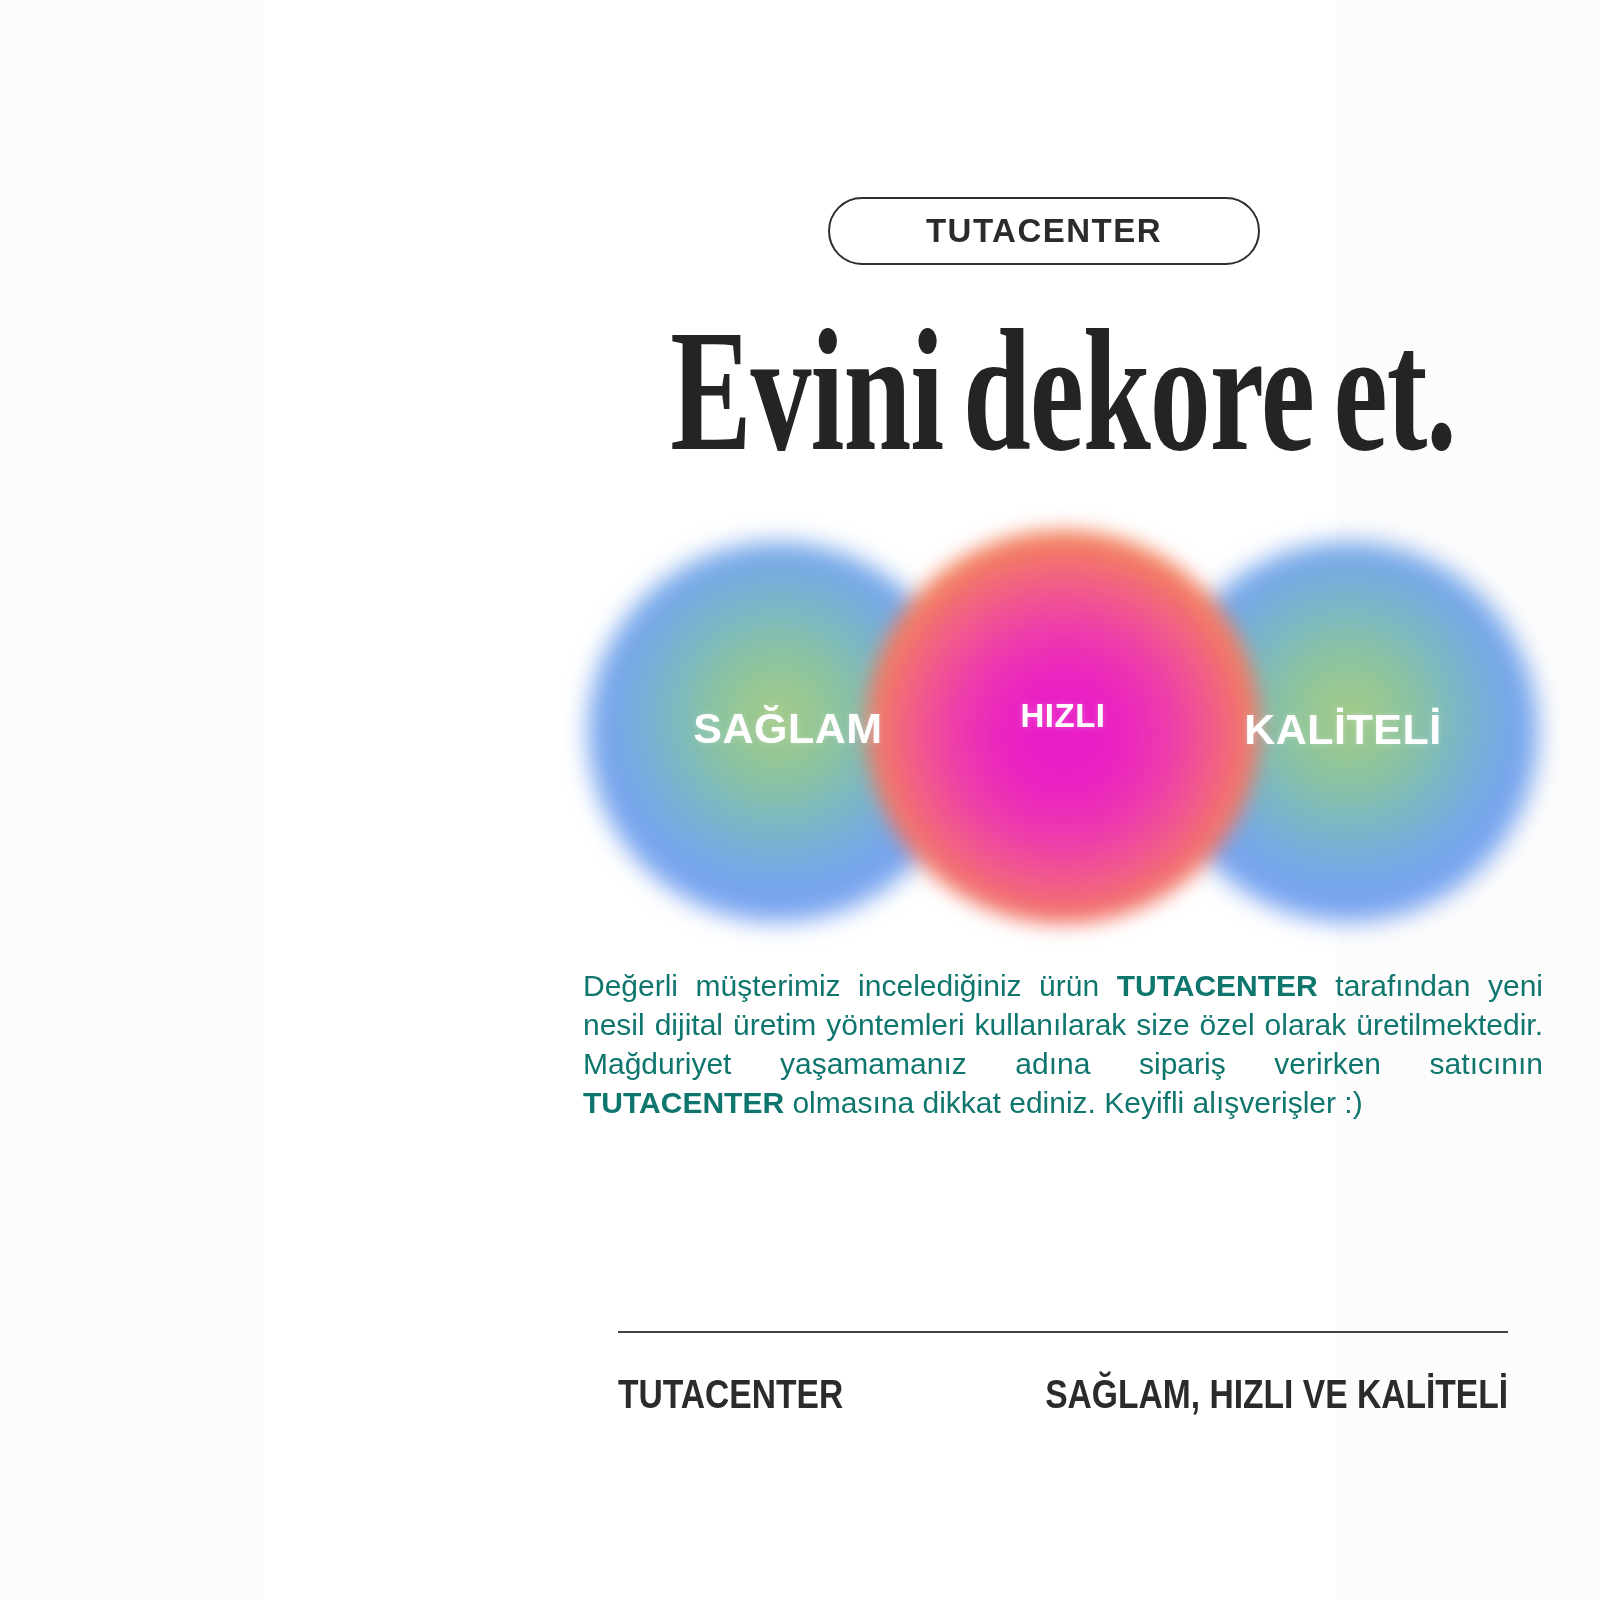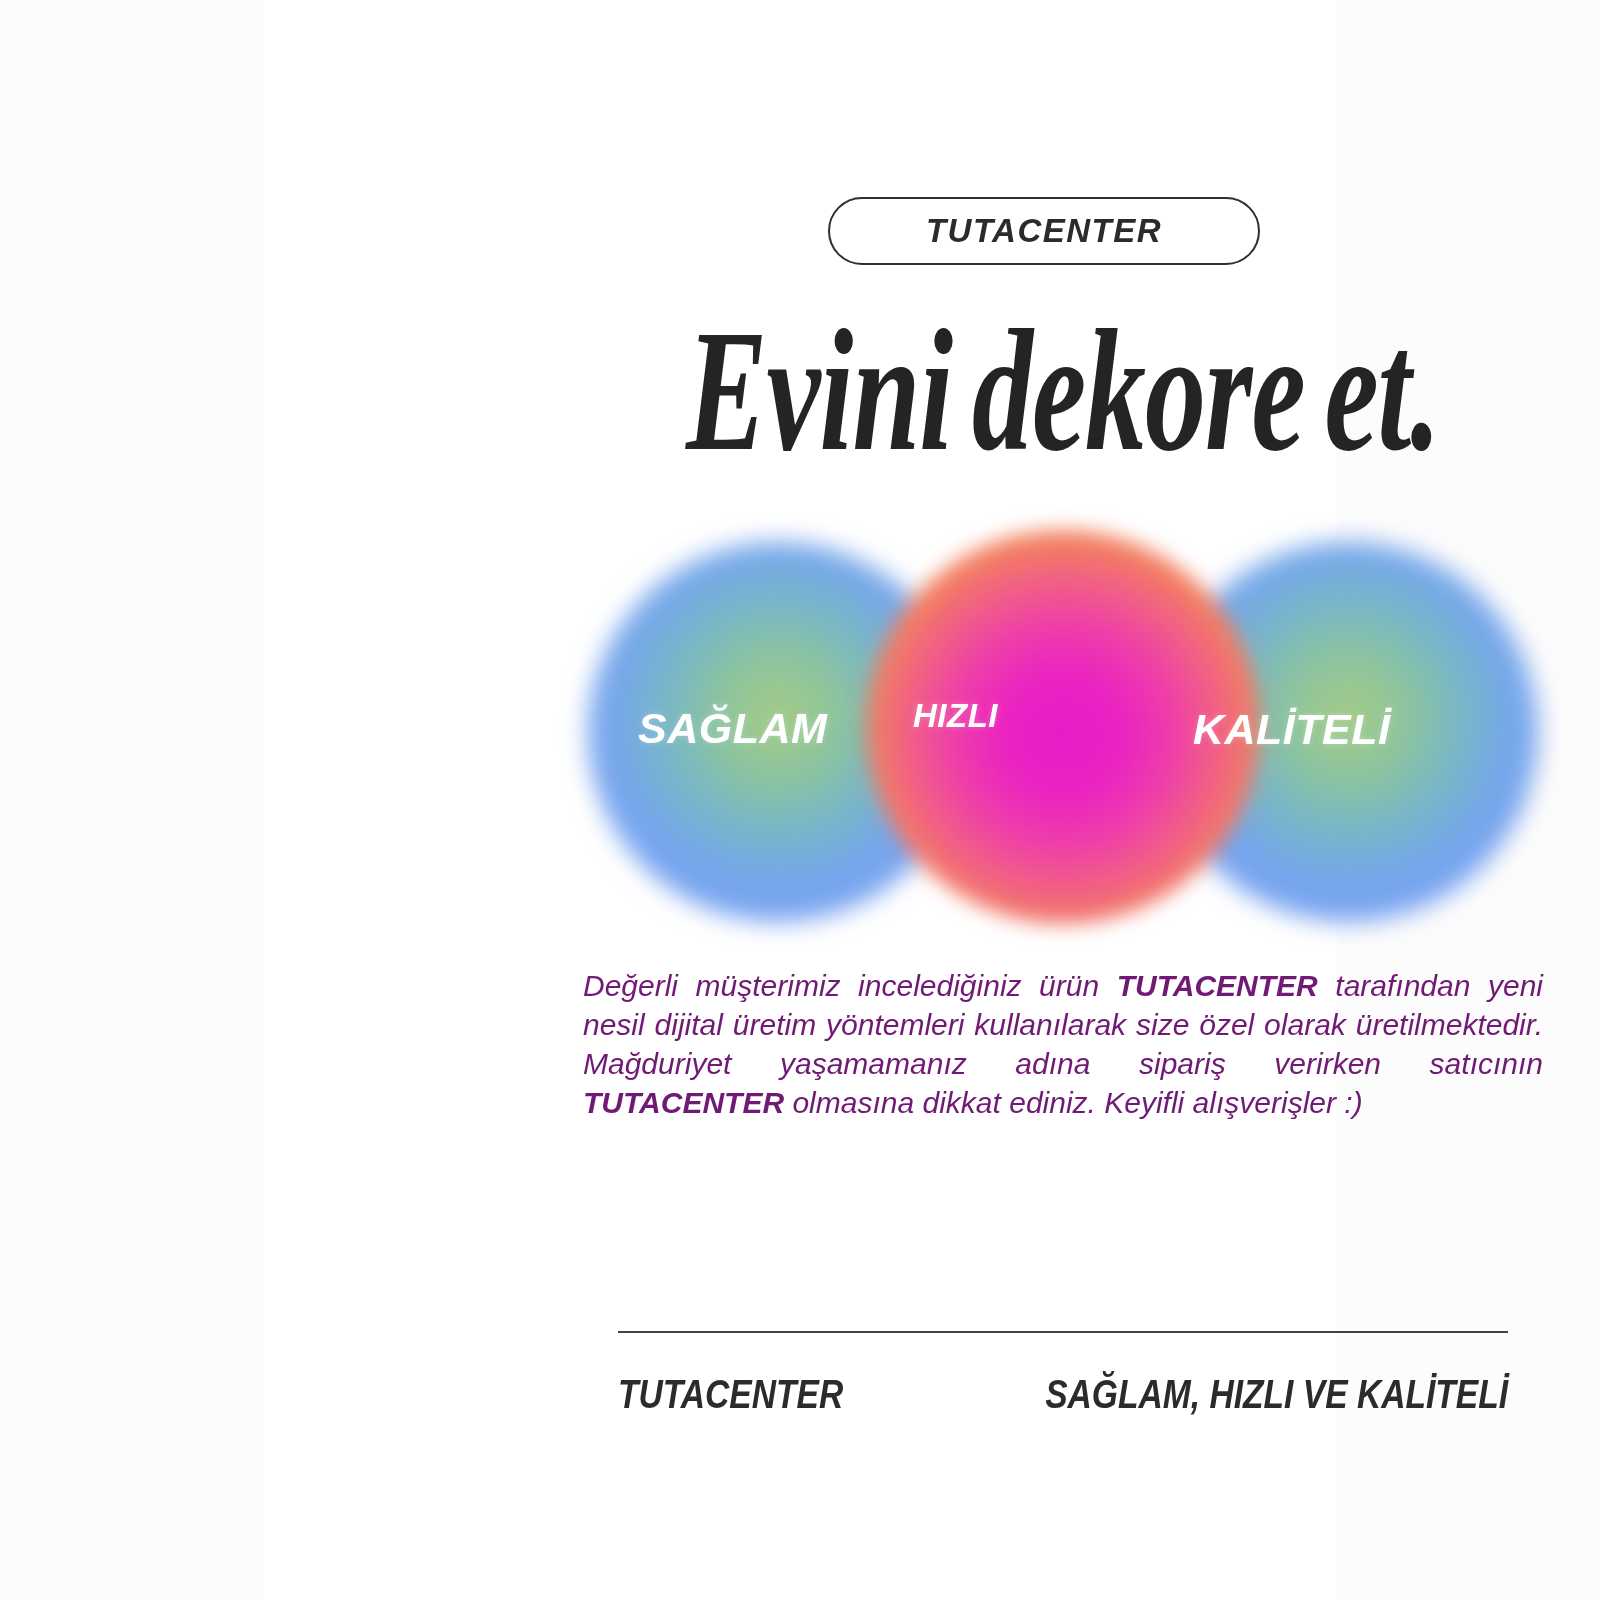--- a/index.html
+++ b/index.html
@@ -1,18 +1,18 @@
 <!DOCTYPE html>
 <html><head>
 <meta charset="utf-8">
 <style>
   html,body{margin:0;padding:0;background:#ffffff;}
   .canvas{position:relative;width:1600px;height:1600px;background:#fcfcfc;overflow:hidden;
           font-family:"Liberation Sans","DejaVu Sans",sans-serif;}
-  .card{position:absolute;left:263px;top:0;width:1074px;height:1600px;background:#ffffff;font-style:italic;}
+  .card{position:absolute;left:263px;top:0;width:1074px;height:1600px;background:#ffffff;}
 
   
   .badge{position:absolute;left:565px;top:197px;width:432px;height:68px;border:2px solid #2f2f2f;
          border-radius:40px;box-sizing:border-box;display:flex;align-items:center;justify-content:center;}
   .badge-label{font-size:33px;font-weight:bold;letter-spacing:1.5px;color:#2b2b2b;}
 
   
   .headline{position:absolute;left:0;top:296px;width:1600px;text-align:center;margin:0;
             font-family:"Liberation Serif","DejaVu Serif",serif;font-weight:bold;
             font-size:122px;line-height:1.1;color:#242424;letter-spacing:-1px;word-spacing:-0.08em;
@@ -26,29 +26,29 @@
       rgba(120,162,242,0.85) 82%, rgba(120,162,242,0) 98%);}
   .orb-right{left:895px;top:542px;width:380px;height:380px;z-index:1;
     background:radial-gradient(circle at 50% 46%,
       #a6cb86 0%, #8cc49e 22%, #79b7c6 40%, #75a7ea 58%, #78a2f2 72%,
       rgba(120,162,242,0.85) 82%, rgba(120,162,242,0) 98%);}
   .orb-center{left:603px;top:530px;width:394px;height:394px;z-index:2;filter:blur(10px);
     background:radial-gradient(circle at 50% 52%,
       #e81cc9 0%, #ea22c2 20%, #ee3dab 38%, #f15f86 54%, #f27f5f 68%, #f28f50 78%,
       rgba(242,143,80,0.9) 85%, rgba(242,143,80,0) 99%);}
 
-  .orb-label{position:absolute;z-index:3;width:300px;color:#ffffff;
+  .orb-label{position:absolute;z-index:3;width:300px;text-align:center;color:#ffffff;
              font-weight:bold;letter-spacing:0.5px;text-shadow:0 0 6px rgba(255,255,255,0.25);}
   .lbl-saglam{left:375px;top:704px;font-size:43px;}
   .lbl-hizli{left:650px;top:697px;font-size:33px;}
   .lbl-kaliteli{left:930px;top:705px;font-size:43px;}
 
   
   .description{position:absolute;left:320px;top:966px;width:960px;margin:0;
-               font-size:30px;line-height:39px;color:#701a75;text-align:justify;}
+               font-size:30px;line-height:39px;color:#0f766e;text-align:justify;}
   .description .bold{font-weight:bold;}
 
   
   .divider{position:absolute;left:355px;top:1331px;width:890px;height:2px;background:#434343;}
   .footer{position:absolute;left:355px;top:1372px;width:890px;display:flex;
           justify-content:space-between;align-items:flex-start;}
   .footer-text{font-size:40px;font-weight:bold;color:#2b2b2b;letter-spacing:0;}
   .footer-left{transform:scaleX(0.84);transform-origin:0 50%;}
   .footer-right{transform:scaleX(0.84);transform-origin:100% 50%;}
 </style>

